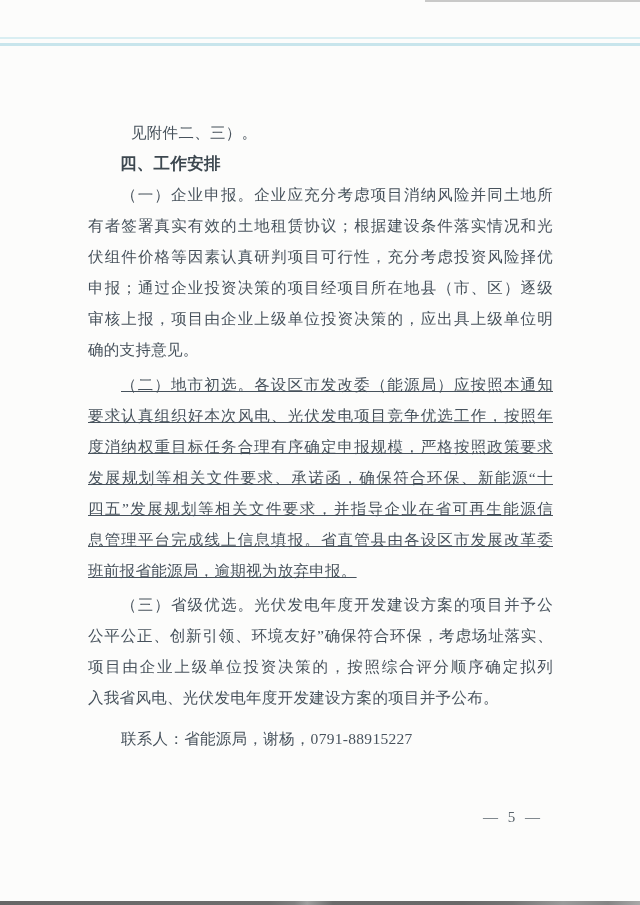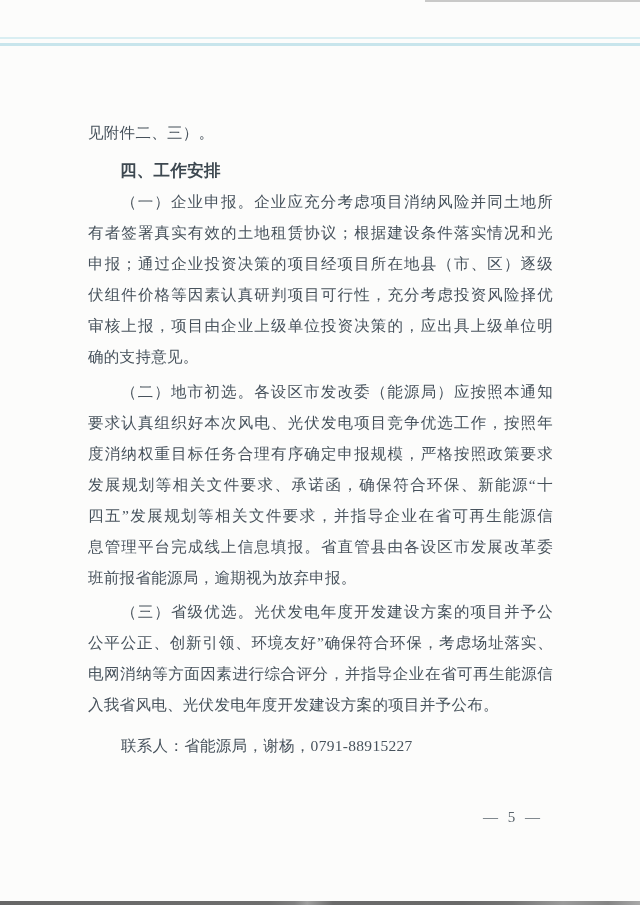--- a/index.html
+++ b/index.html
@@ -60,33 +60,33 @@
   }
   .tline.tlast {
     text-align-last: left;
   }
   .tline.tfirst {
     text-indent: 33px;
   }
   .continuation {
     text-align: left;
     height: 31px;
+    margin-left: 43px;
   }
   .section-heading {
     font-weight: bold;
     color: #3d4850;
     padding-left: 32px;
     height: 31px;
     font-size: 16.5px;
     font-family: "Liberation Sans", sans-serif;
-    margin-top: 7px;
   }
   .para { margin: 0; }
   .para-1 { margin-top: 0; }
-  .para-2 { margin-top: 4px; }
+  .para-2 { margin-top: 4px; text-decoration: underline; }
   .para-3 { margin-top: 3px; }
   .contact-line {
     margin-top: 10px;
     text-indent: 33px;
     height: 31px;
   }
   .page-number {
     position: absolute;
     top: 809px;
     right: 97px;
@@ -107,39 +107,39 @@
 
 <div class="text-column">
 
   <div class="continuation">见附件二、三）。</div>
 
   <div class="section-heading">四、工作安排</div>
 
   <div class="para para-1">
       <div class="tline tfirst">（一）企业申报。企业应充分考虑项目消纳风险并同土地所</div>
       <div class="tline">有者签署真实有效的土地租赁协议；根据建设条件落实情况和光</div>
+      <div class="tline">伏组件价格等因素认真研判项目可行性，充分考虑投资风险择优</div>
       <div class="tline">申报；通过企业投资决策的项目经项目所在地县（市、区）逐级</div>
-      <div class="tline">伏组件价格等因素认真研判项目可行性，充分考虑投资风险择优</div>
       <div class="tline">审核上报，项目由企业上级单位投资决策的，应出具上级单位明</div>
       <div class="tline tlast">确的支持意见。</div>
     </div>
 
   <div class="para para-2">
       <div class="tline tfirst">（二）地市初选。各设区市发改委（能源局）应按照本通知</div>
       <div class="tline">要求认真组织好本次风电、光伏发电项目竞争优选工作，按照年</div>
       <div class="tline">度消纳权重目标任务合理有序确定申报规模，严格按照政策要求</div>
       <div class="tline">发展规划等相关文件要求、承诺函，确保符合环保、新能源“十</div>
       <div class="tline">四五”发展规划等相关文件要求，并指导企业在省可再生能源信</div>
       <div class="tline">息管理平台完成线上信息填报。省直管县由各设区市发展改革委</div>
       <div class="tline tlast">班前报省能源局，逾期视为放弃申报。</div>
     </div>
 
   <div class="para para-3">
       <div class="tline tfirst">（三）省级优选。光伏发电年度开发建设方案的项目并予公布，</div>
       <div class="tline">公平公正、创新引领、环境友好”确保符合环保，考虑场址落实、</div>
-      <div class="tline">电网消纳等方面因素进行综合评分，并指导企业在省可再生能源信</div>
+      <div class="tline">项目由企业上级单位投资决策的，按照综合评分顺序确定拟列</div>
       <div class="tline tlast">入我省风电、光伏发电年度开发建设方案的项目并予公布。</div>
     </div>
 
   <div class="contact-line">联系人：省能源局，谢杨，0791-88915227</div>
 </div>
 
 <div class="page-number">— 5 —</div>
 
 </body></html>

